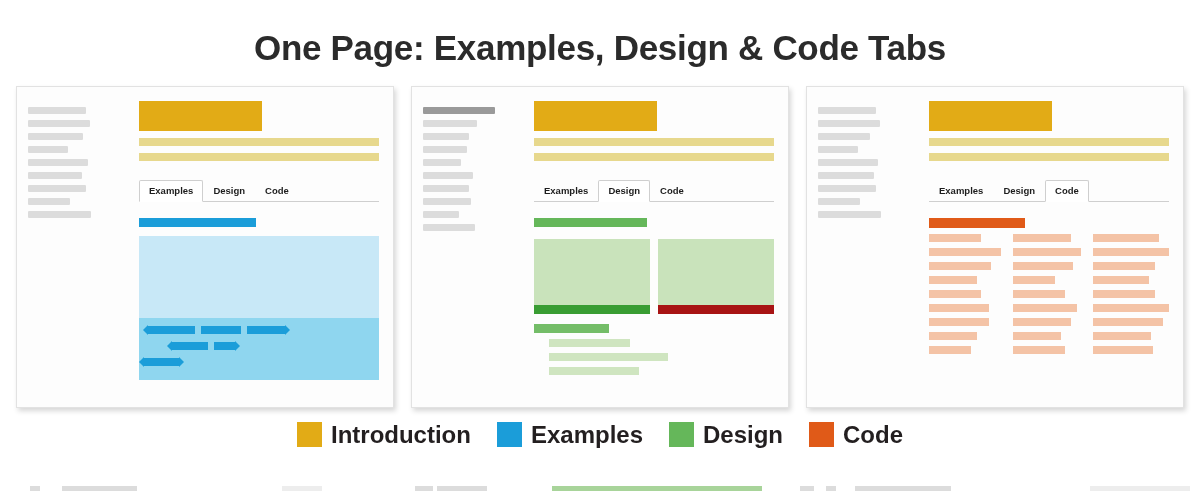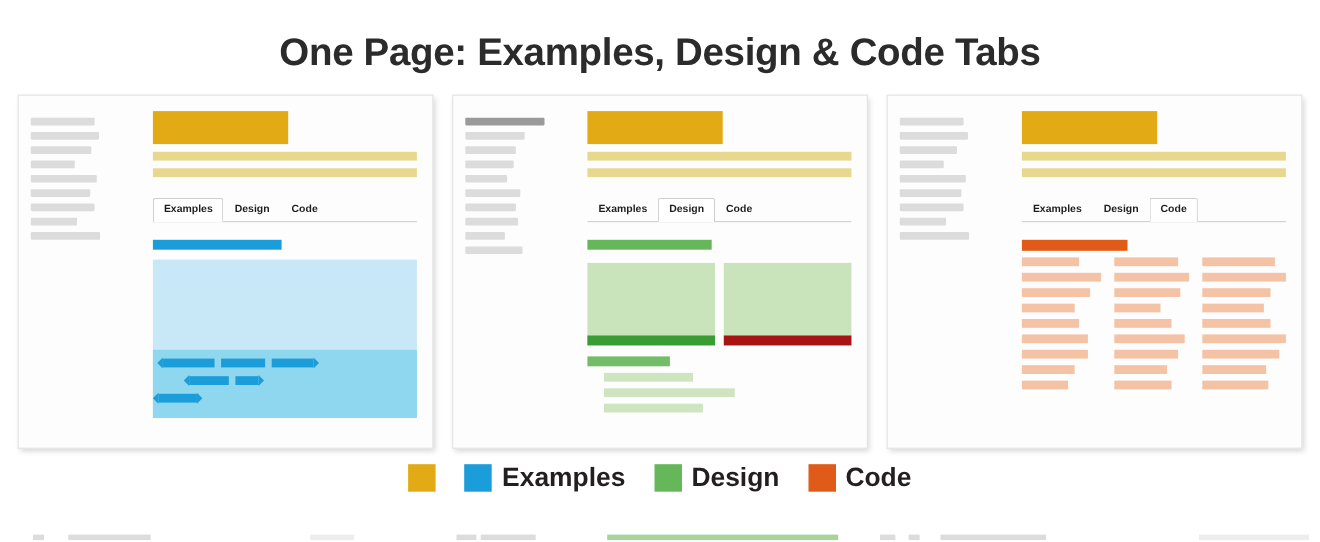--- a/index.html
+++ b/index.html
@@ -416,20 +416,21 @@
             <div class="code-row" style="width: 60px;"></div>
           </div>
         </div>
       </div>
     </div>
   </div>
 
 <div class="legend" id="legend">
     <div class="legend-item">
       <span class="legend-swatch" style="background: rgb(226, 171, 22);"></span>
+      <span class="legend-label">Introduction</span>
     </div>
     <div class="legend-item">
       <span class="legend-swatch" style="background: rgb(27, 157, 217);"></span>
       <span class="legend-label">Examples</span>
     </div>
     <div class="legend-item">
       <span class="legend-swatch" style="background: rgb(101, 183, 90);"></span>
       <span class="legend-label">Design</span>
     </div>
     <div class="legend-item">

